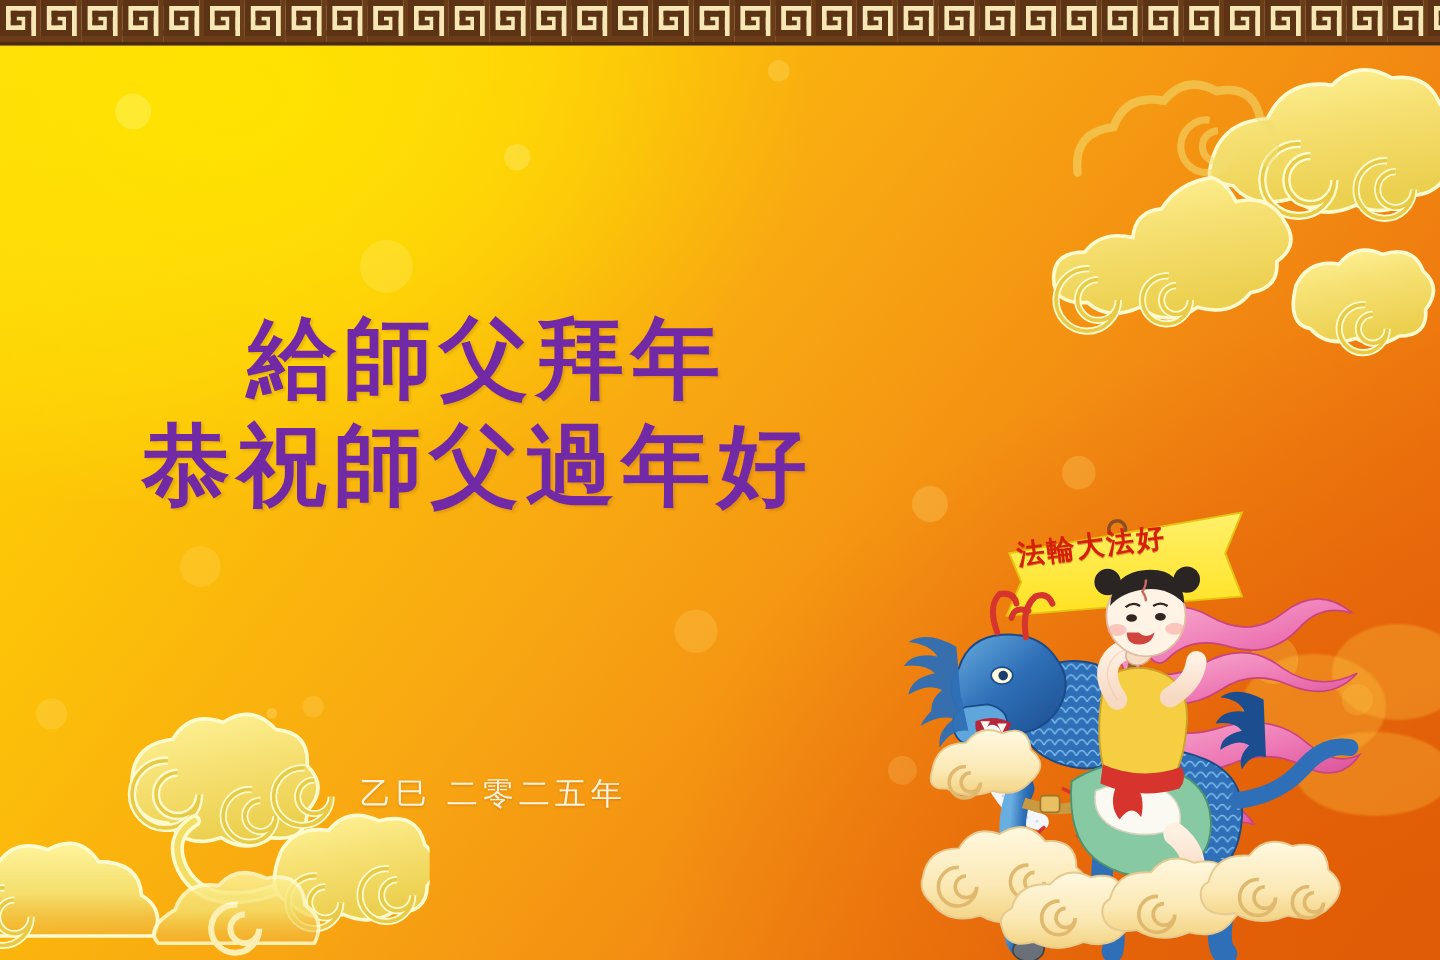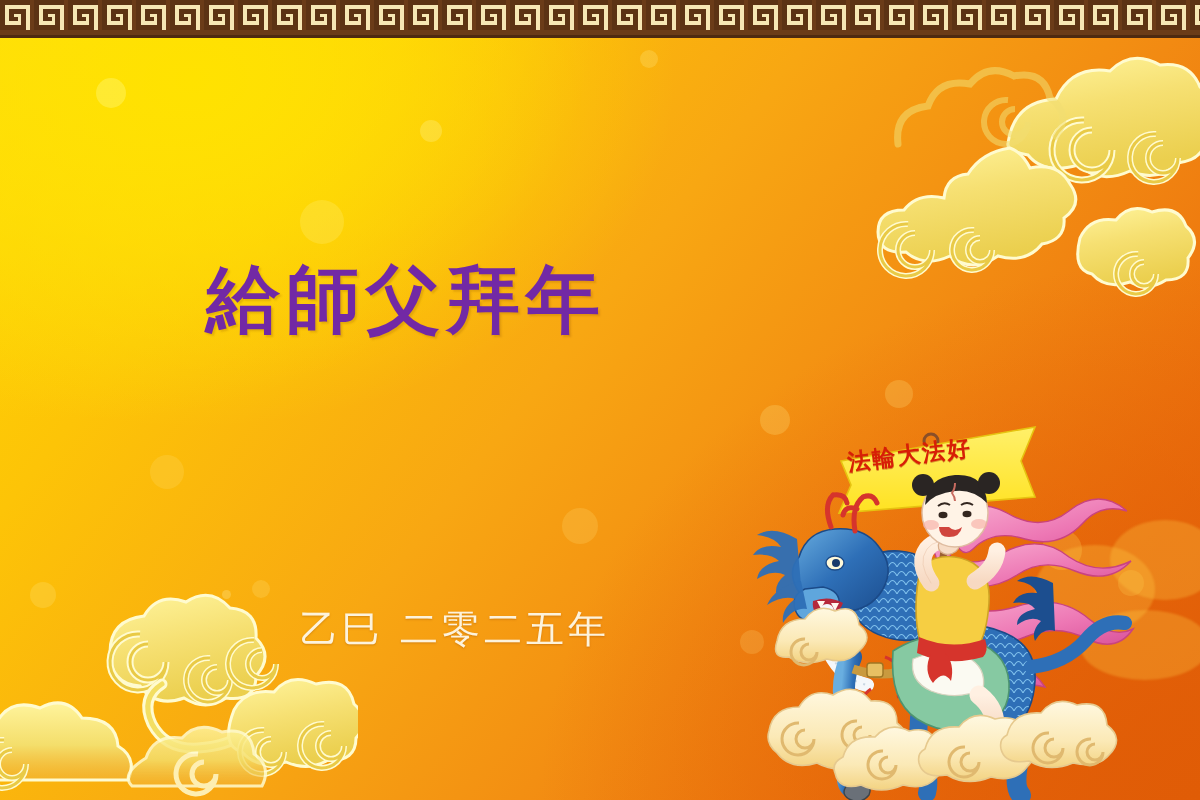--- a/index.html
+++ b/index.html
@@ -79,23 +79,23 @@
     color:#7229A5;
     font-family:"DejaVu Sans","Liberation Sans",sans-serif;
     font-weight:bold;
     line-height:1.02;
     text-shadow:2px 2px 2px rgba(120,60,0,.18);
   }
   #greeting .l1{font-size:74px;letter-spacing:6px;display:block;margin-left:88px;}
   #greeting .l2{font-size:74px;letter-spacing:6px;display:block;margin-top:14px;}
 
   #date-text{
-    position:absolute;left:300px;top:604px;
+    position:absolute;left:300px;top:644px;
     color:#FDF3DC;
-    font-size:38px;
+    font-size:26px;
     letter-spacing:4px;
     font-family:"DejaVu Sans","Liberation Sans",sans-serif;
     text-shadow:0 1px 2px rgba(150,70,0,.35);
     white-space:nowrap;
   }
 
   
   #illustration{position:absolute;left:735px;top:405px;width:400px;height:395px;}
   #illustration svg{display:block;}
   #banner-text{
@@ -625,20 +625,21 @@
       <g fill="url(#cg3)" stroke="#FFFBCF" stroke-width="3" opacity=".85">
         <path d="M176 58 q8 -24 36 -20 q16 -18 40 -6 q30 -6 32 22 q18 12 8 32 l-130 0 q-12 -12 14 -28z"></path>
         <path d="M228 54 a20 20 0 1 0 18 20 a12 12 0 1 1 -12 -12" fill="none" stroke="#FFFBCF" stroke-width="5"></path>
       </g>
     </svg>
   </div>
 
 
   <div id="greeting">
     <span class="l1">給師父拜年</span>
+    <span class="l2">恭祝師父過年好</span>
   </div>
 
   <div id="date-text">乙巳  二零二五年</div>
 
   <div id="illustration">
     <svg width="400" height="395" viewBox="0 0 400 395">
       <defs>
         <linearGradient id="dragBlue" x1="0" y1="0" x2="1" y2="1">
           <stop offset="0%" stop-color="#69AEE0"></stop>
           <stop offset="50%" stop-color="#2E6FB7"></stop>

